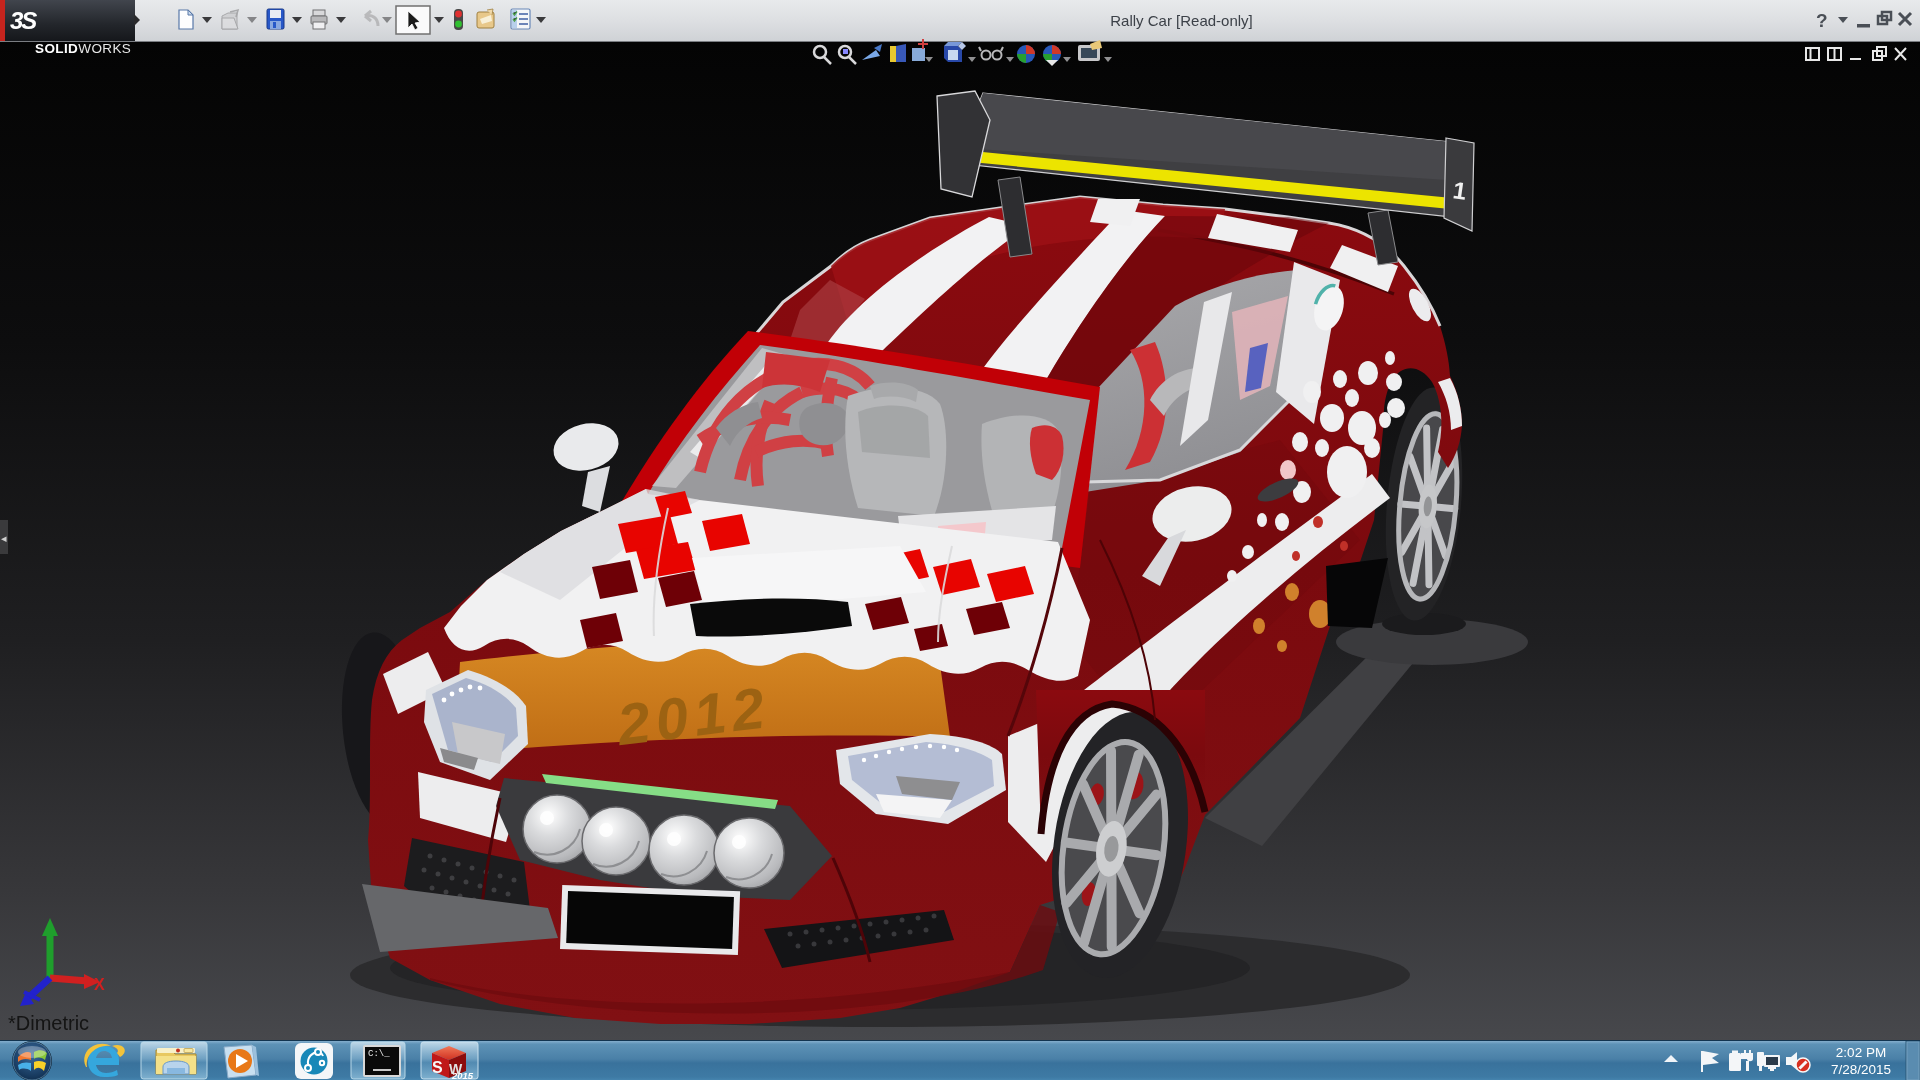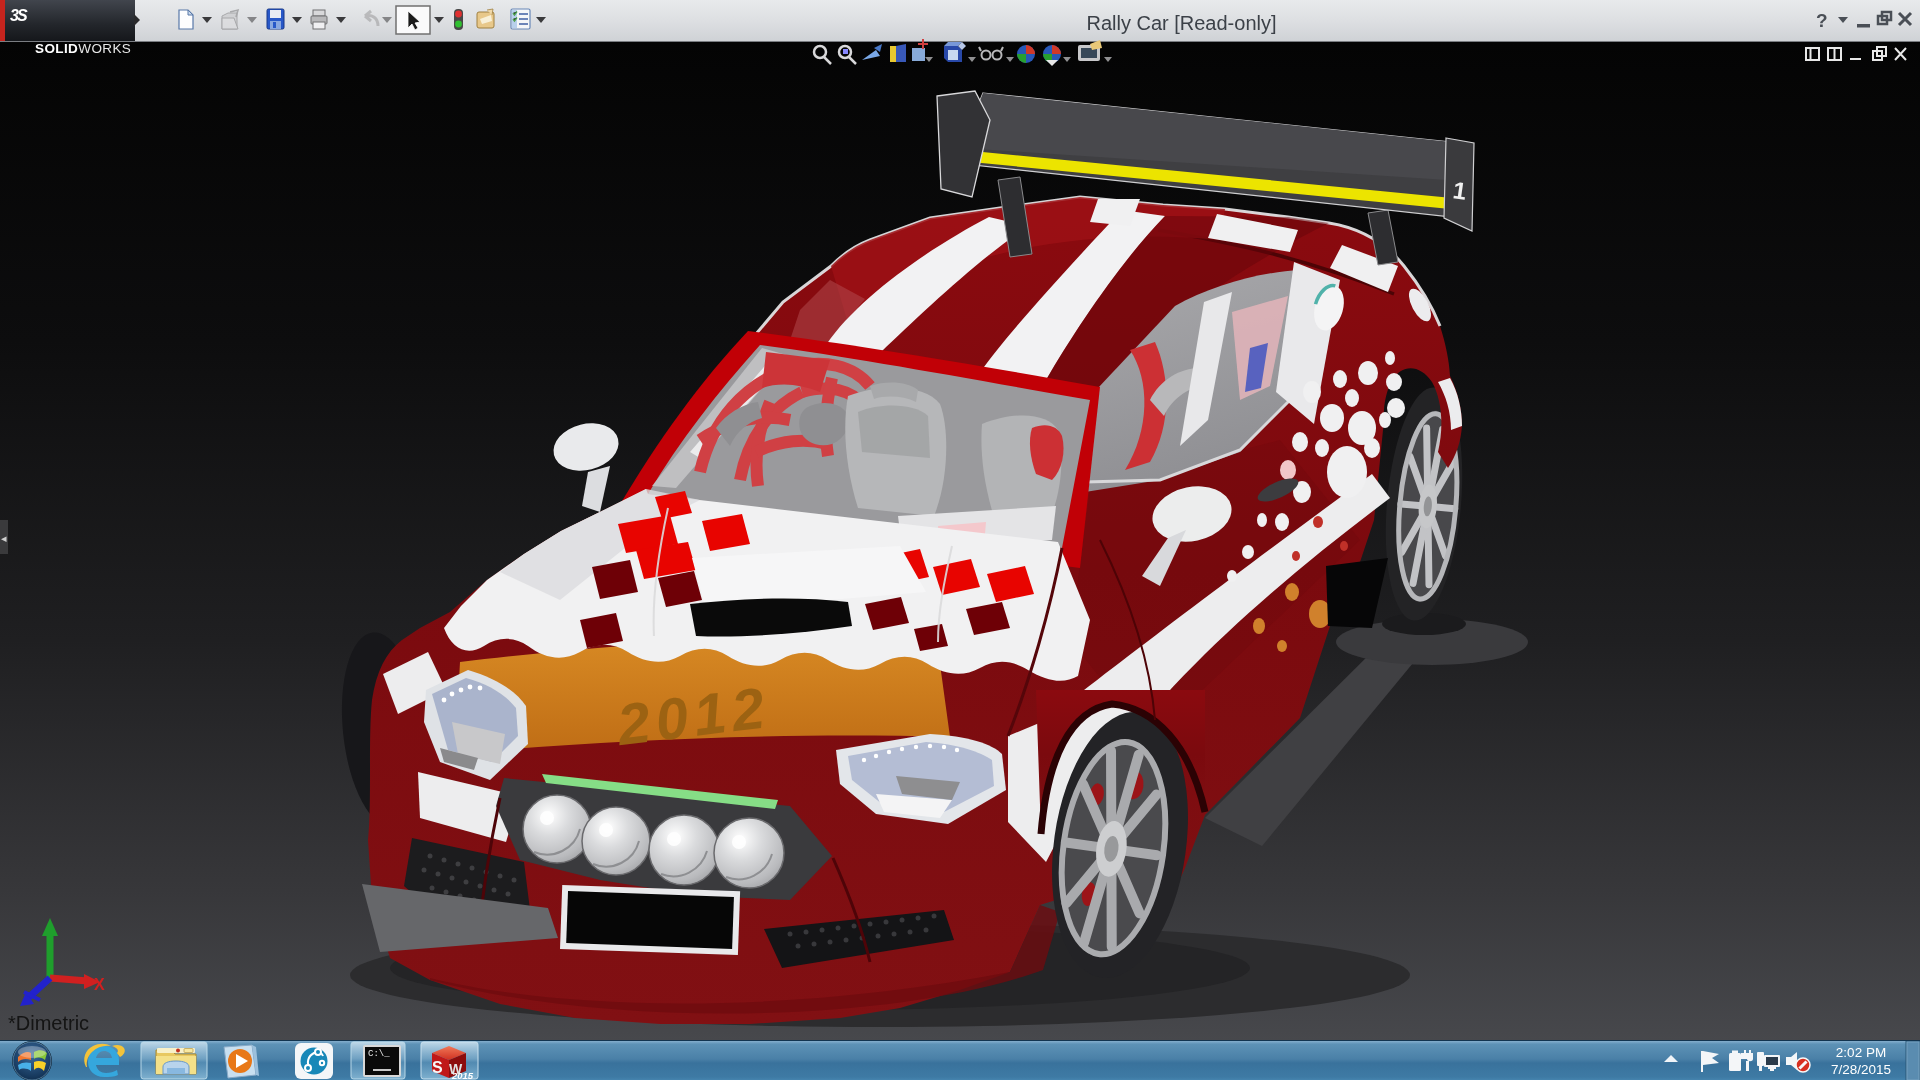--- a/index.html
+++ b/index.html
@@ -5,26 +5,26 @@
   html,body{margin:0;padding:0;width:1920px;height:1080px;overflow:hidden;
     font-family:"Liberation Sans",sans-serif;}
   #stage{position:absolute;left:0;top:0;width:1920px;height:1080px;background:#000;}
   
   #titlebar{position:absolute;left:0;top:0;width:1920px;height:41px;
     background:linear-gradient(#e8eaec,#dcdee1 55%,#cfd2d6);border-bottom:1px solid #7a7d82;}
   #swlogo{position:absolute;left:0;top:0;width:135px;height:41px;
     background:linear-gradient(#41454d,#23262b 60%,#15171b);}
   #swlogo .red{position:absolute;left:0;top:0;width:5px;height:41px;background:#c6241e;}
   #swlogo .ds{position:absolute;left:10px;top:7px;width:24px;height:26px;color:#fff;
-    font-size:16px;font-style:italic;font-weight:bold;letter-spacing:-2px;}
+    font-size:24px;font-style:italic;font-weight:bold;letter-spacing:-2px;}
   #swlogo .txt{position:absolute;left:35px;top:13px;color:#fff;font-size:13.5px;
     letter-spacing:.4px;font-weight:bold;margin-top:28px;}
   #swlogo .txt span{font-weight:normal;color:#e8e8e8;}
   #wintitle{position:absolute;left:1040px;top:12px;width:283px;text-align:center;
-    color:#3c4148;font-size:20px;}
+    color:#3c4148;font-size:15px;}
   
   #viewport{position:absolute;left:0;top:41px;width:1920px;height:999px;
     background:linear-gradient(#040404 0%,#0d0d0e 30%,#1f1f21 60%,#37373a 85%,#47484c 100%);}
   svg{position:absolute;left:0;top:0;}
   
   #taskbar{position:absolute;left:0;top:1040px;width:1920px;height:40px;
     background:linear-gradient(#84aecd 0%,#5d92b6 8%,#4a80a7 45%,#39729c 55%,#3e7aa4 90%,#4887b1 100%);
     border-top:1px solid #12344f;}
 </style>
 </head>

